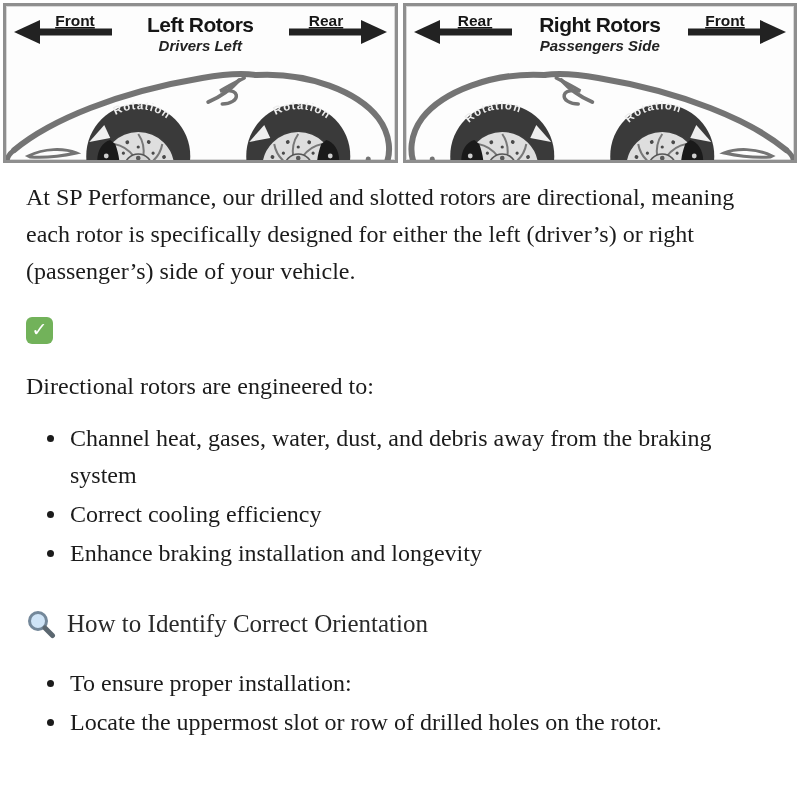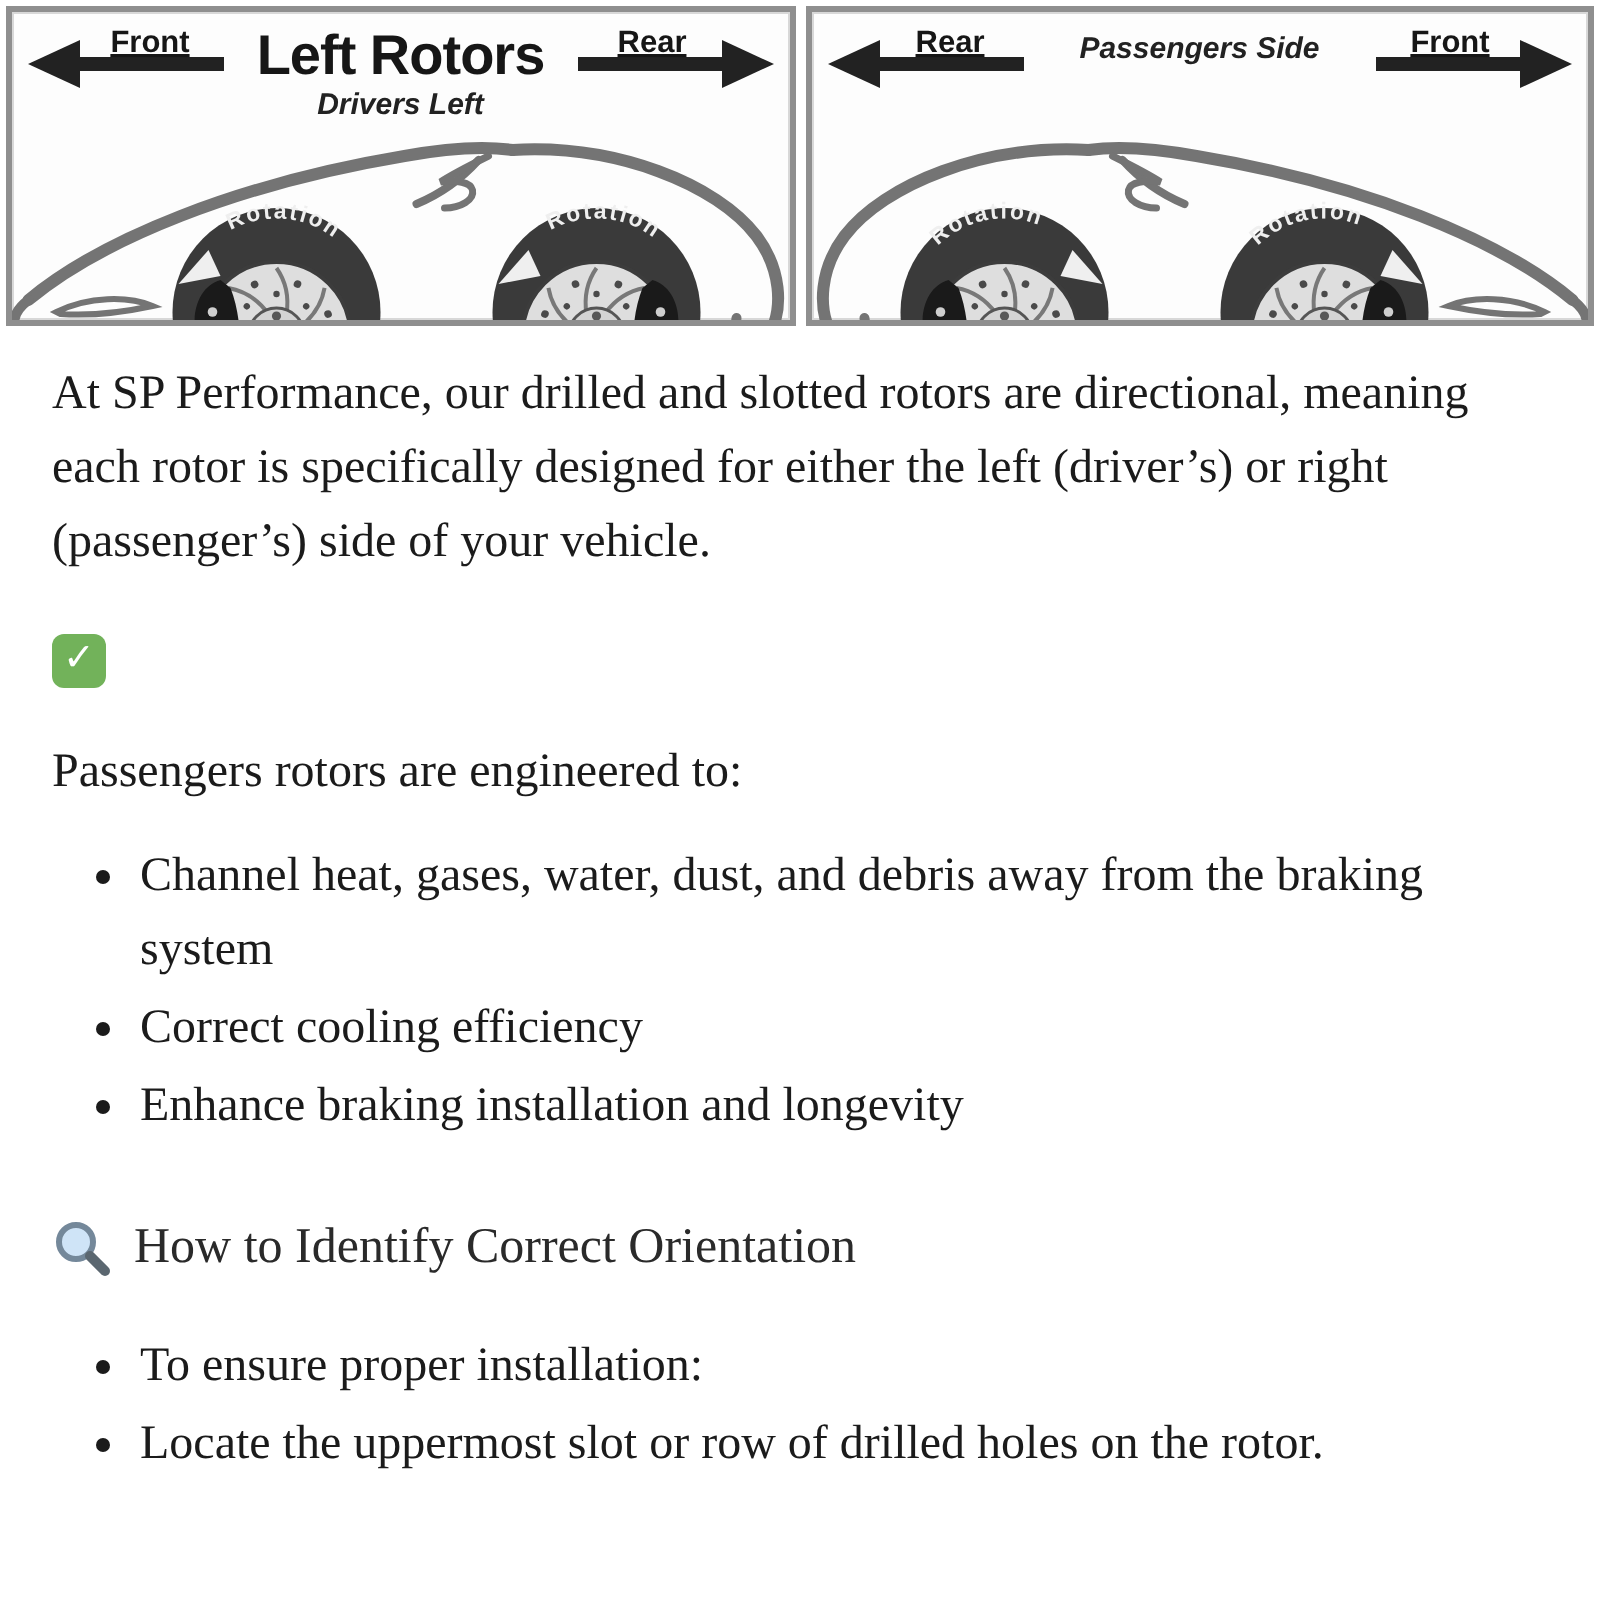--- a/index.html
+++ b/index.html
@@ -17,21 +17,21 @@
     flex: 1; border: 3px solid #8f8f8f;
     box-shadow: inset 0 0 0 1px #d8d8d8;
     background: #fdfdfd; overflow: hidden; position: relative;
   }
   .panel-header {
     display: flex; justify-content: space-between; align-items: flex-start;
     padding: 7px 6px 0 6px; height: 50px;
     font-family: "Liberation Sans", "DejaVu Sans", sans-serif;
   }
   .title-block { text-align: center; margin-top: 1px; flex: 1; }
-  .panel-title { font-size: 28px; font-weight: 800; letter-spacing: -0.5px; line-height: 1; color: #161616; }
+  .panel-title { font-size: 21px; font-weight: 800; letter-spacing: -0.5px; line-height: 1; color: #161616; }
   .panel-subtitle { font-size: 15px; font-weight: 700; font-style: italic; margin-top: 2px; color: #222; }
   .side-arrow { flex: 0 0 auto; }
   .side-arrow svg { display: block; }
   .arrow-shape { fill: #222; }
   .arrow-text {
     font-family: "Liberation Sans", "DejaVu Sans", sans-serif;
     font-size: 15.5px; font-weight: 800; fill: #161616;
   }
   .car-stage { width: 100%; height: 158px; display: block; }
 
@@ -173,20 +173,21 @@
   <div class="panel">
     <div class="panel-header">
       <div class="side-arrow">
         <svg width="104" height="32" viewBox="0 0 104 32">
           <polygon class="arrow-shape" points="2,19 28,7 28,31"></polygon>
           <rect class="arrow-shape" x="26" y="15.5" width="74" height="7"></rect>
           <text class="arrow-text" x="63" y="13" text-anchor="middle" text-decoration="underline">Rear</text>
         </svg>
       </div>
       <div class="title-block">
+        <div class="panel-title">Right Rotors</div>
         <div class="panel-subtitle">Passengers Side</div>
       </div>
       <div class="side-arrow">
         <svg width="104" height="32" viewBox="0 0 104 32">
           <polygon class="arrow-shape" points="102,19 76,7 76,31"></polygon>
           <rect class="arrow-shape" x="4" y="15.5" width="74" height="7"></rect>
           <text class="arrow-text" x="41" y="13" text-anchor="middle" text-decoration="underline">Front</text>
         </svg>
       </div>
     </div>
@@ -211,21 +212,21 @@
 </figure>
 
 <main class="content">
 
   <p class="intro">At SP Performance, our drilled and slotted rotors are directional, meaning each rotor is specifically designed for either the left (driver’s) or right (passenger’s) side of your vehicle.</p>
 
   <h2 class="section-heading">
     <span class="check-icon">✓</span>
   </h2>
 
-  <p class="lead">Passengers rotors are engineered to:</p>
+  <p class="lead">Directional rotors are engineered to:</p>
 
   <ul class="bullets">
     <li>Channel heat, gases, water, dust, and debris away from the braking system</li>
     <li>Correct cooling efficiency</li>
     <li>Enhance braking installation and longevity</li>
   </ul>
 
   <h2 class="section-heading regular">
     <svg class="magnifier-icon" width="30" height="30" viewBox="0 0 30 30">
       <circle cx="12" cy="12" r="8.5" fill="#cfe4f7" stroke="#74889a" stroke-width="3"></circle>

